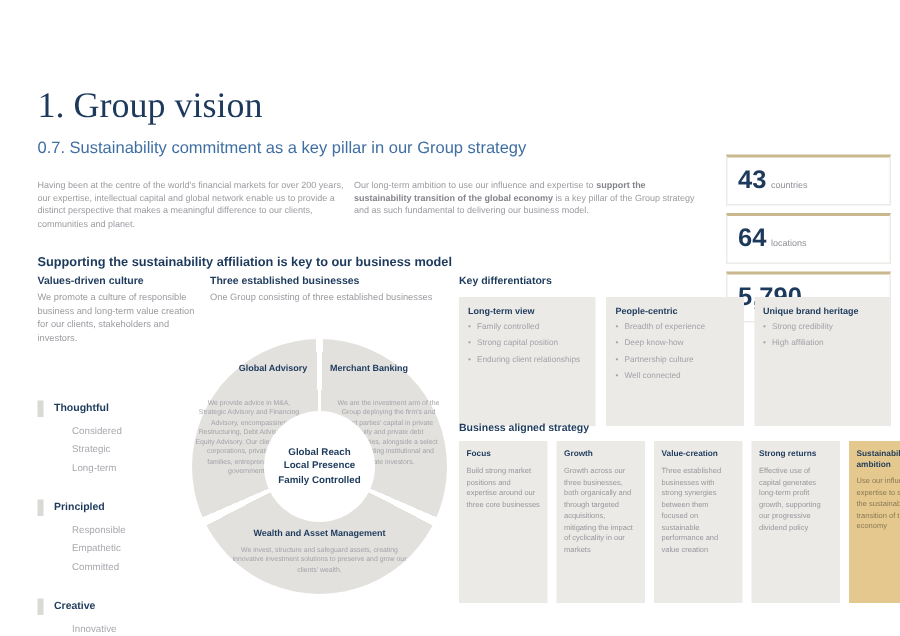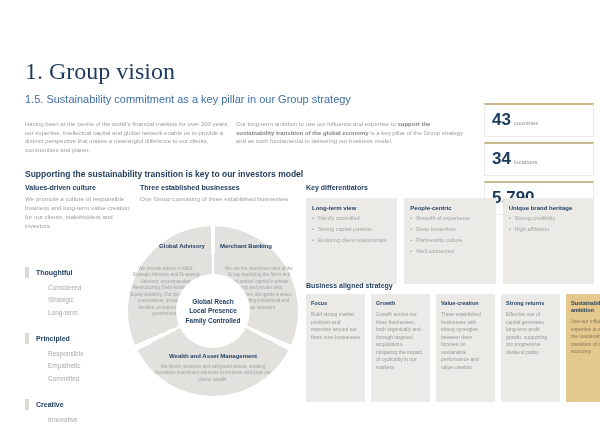--- a/index.html
+++ b/index.html
@@ -67,38 +67,38 @@
   .strat-box:last-child{margin-right:0;}
   .strat-box.highlight{background:#e5c88e;}
   .strat-title{font-size:5.5px;font-weight:bold;color:#1d3a5c;margin-bottom:4px;line-height:1.3;}
   .strat-text{font-size:5px;color:#97989d;line-height:1.5;}
   .strat-box.highlight .strat-text{color:#8a7a54;}
 </style>
 </head>
 <body>
 
 <div class="abs page-title">1. Group vision</div>
-<div class="abs page-subtitle">1.5. Sustainability commitment as a key pillar in our Group strategy</div>
+<div class="abs page-subtitle">0.7. Sustainability commitment as a key pillar in our Group strategy</div>
 
 <div class="abs intro intro-left">Having been at the centre of the world's financial markets for over 200 years, our expertise, intellectual capital and global network enable us to provide a distinct perspective that makes a meaningful difference to our clients, communities and planet.</div>
 <div class="abs intro intro-right"><span>Our long-term ambition to use our influence and expertise to </span><b>support the sustainability transition of the global economy</b><span> is a key pillar of the Group strategy and as such fundamental to delivering our business model.</span></div>
 
 <div class="abs stats">
   <div class="stat-box">
     <span class="stat-value">43</span><span class="stat-label">countries</span>
   </div>
   <div class="stat-box">
-    <span class="stat-value">34</span><span class="stat-label">locations</span>
+    <span class="stat-value">64</span><span class="stat-label">locations</span>
   </div>
   <div class="stat-box">
     <span class="stat-value">5,790</span><span class="stat-label">employees</span>
   </div>
 </div>
 
-<div class="abs section-heading">Supporting the sustainability transition is key to our investors model</div>
+<div class="abs section-heading">Supporting the sustainability affiliation is key to our business model</div>
 
 <div class="abs values-col">
   <div class="col-heading">Values-driven culture</div>
   <div class="col-sub">We promote a culture of responsible business and long-term value creation for our clients, stakeholders and investors.</div>
   <div style="height:22px"></div>
   <div class="value-group" style="padding-left:11px;">
     <div class="vg-title">Thoughtful</div>
     <ul>
       <li>Considered</li>
       <li>Strategic</li>

